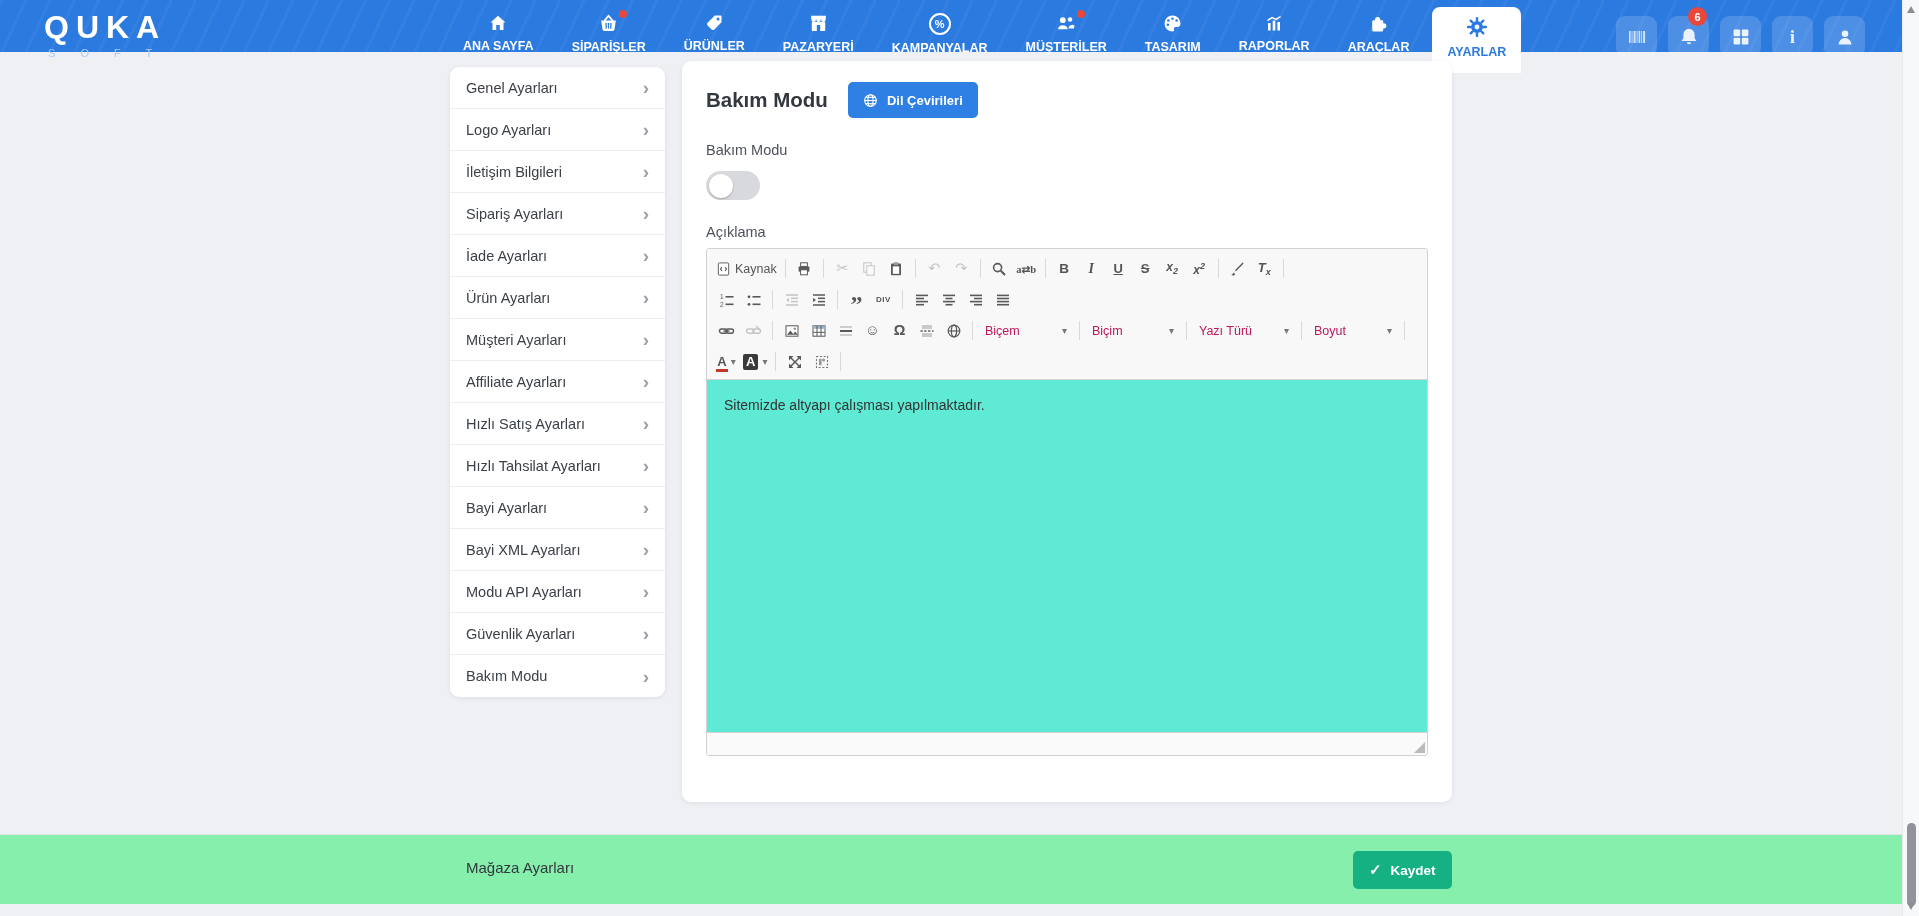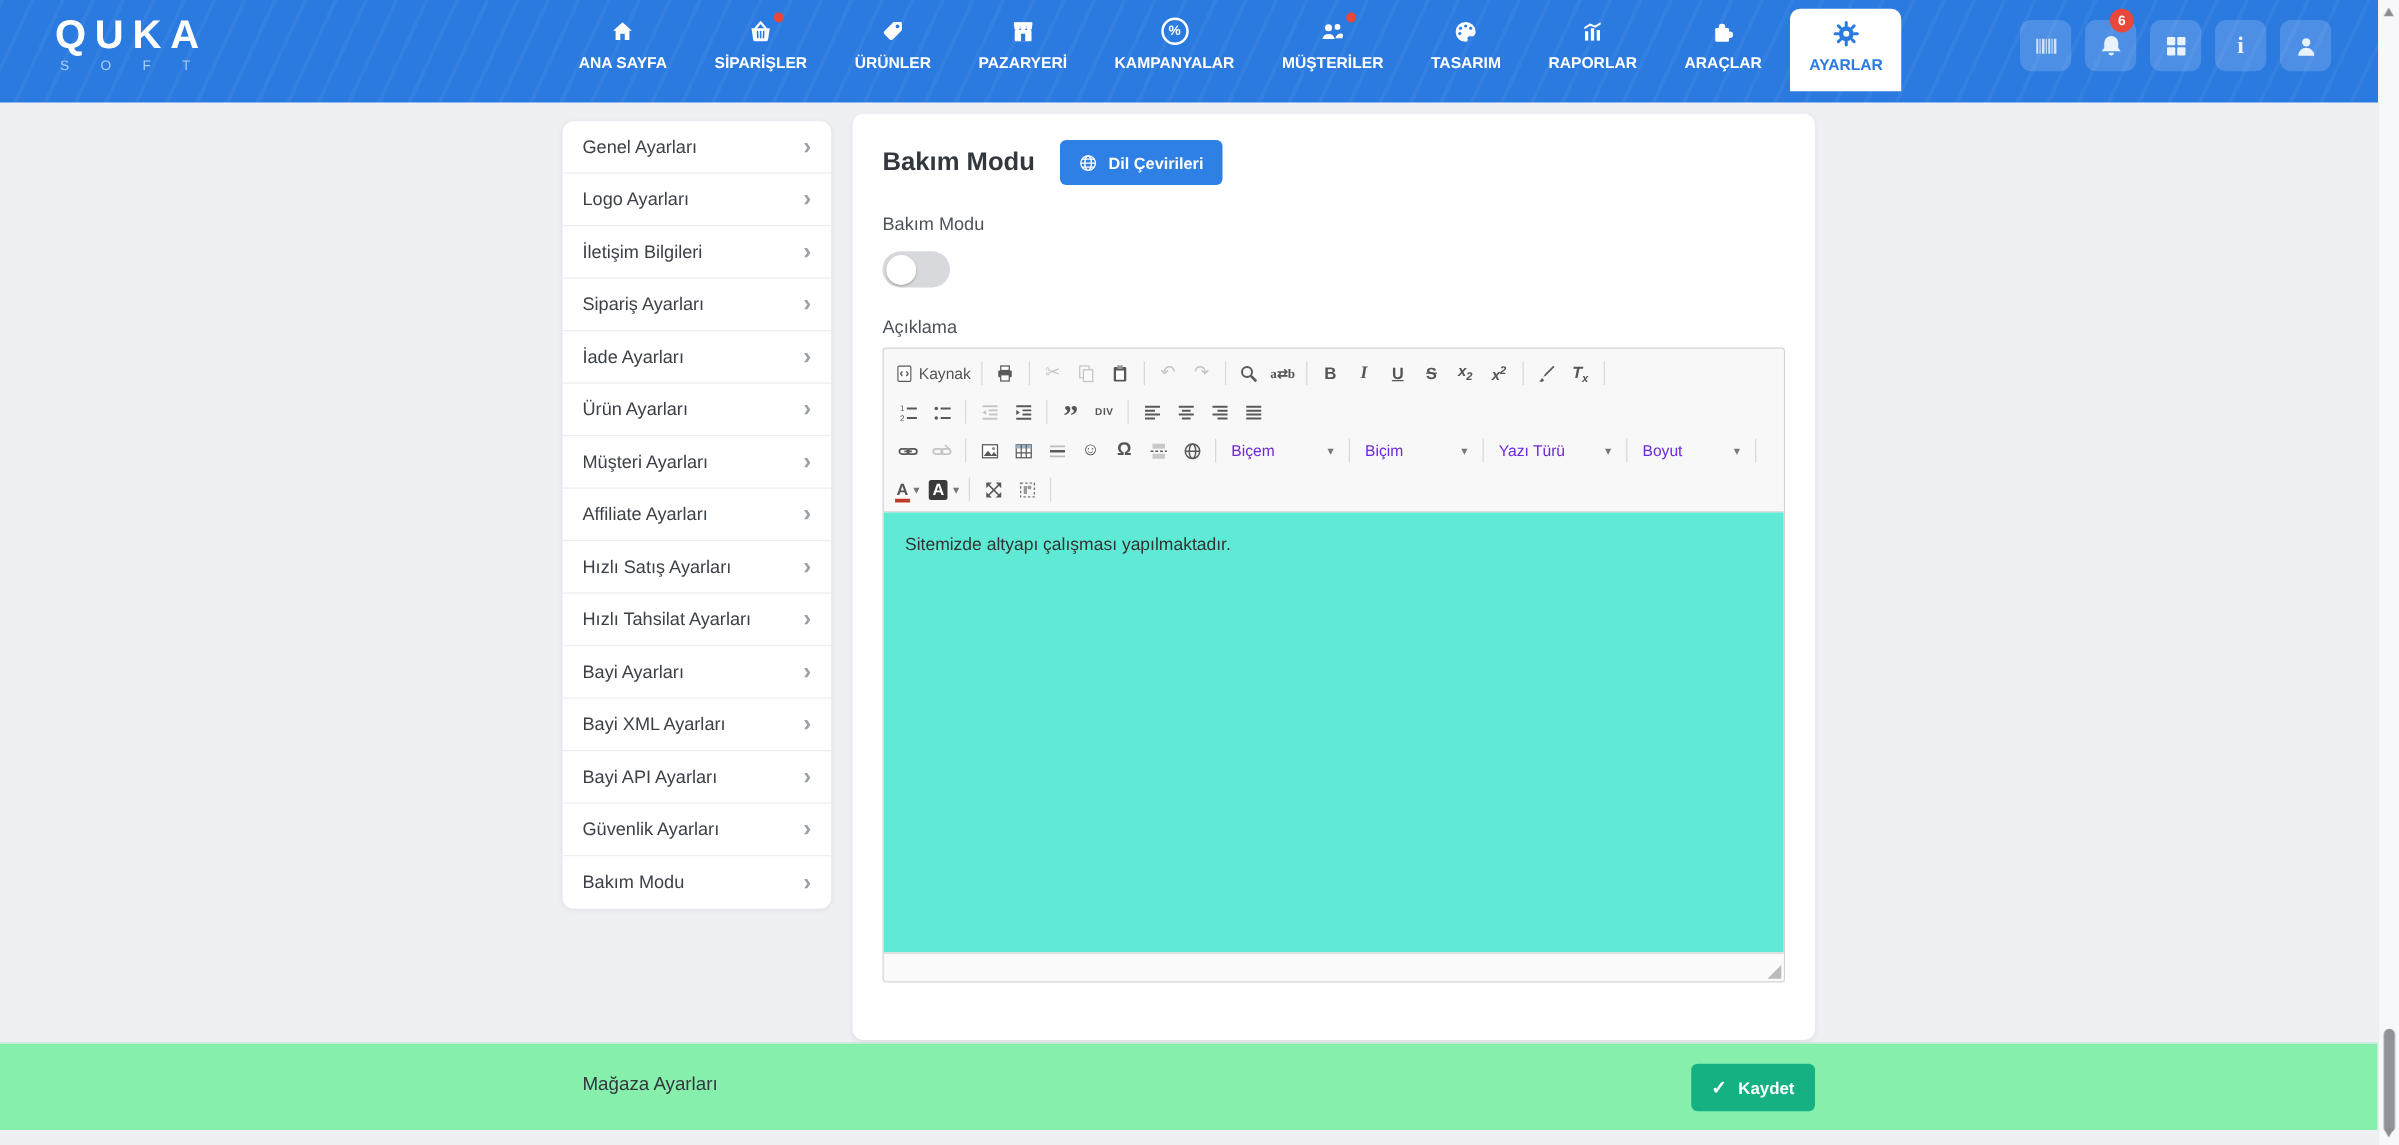--- a/index.html
+++ b/index.html
@@ -1,20 +1,20 @@
 <!DOCTYPE html>
 <html lang="tr"><head>
 <meta charset="utf-8">
 <style>
   * { box-sizing: border-box; margin: 0; padding: 0; }
   html,body { width:1919px; height:916px; overflow:hidden;
     font-family:"Liberation Sans", sans-serif; background:#eef0f4; color:#3c4148; }
 
   
-  .nav { position:relative; height:82px; background:#2b7ae0;
+  .nav { position:relative; height:52px; background:#2b7ae0;
     background-image:repeating-linear-gradient(115deg, rgba(255,255,255,.045) 0 3px, transparent 3px 22px); }
   .brand { position:absolute; left:44px; top:11px; cursor:pointer; }
   .brand-title { font-size:32px; font-weight:700; letter-spacing:7px; color:#fff; line-height:1; }
   .brand-sub { font-size:11px; letter-spacing:11px; color:#a9ccf6; margin-top:4px; padding-left:4px; }
   .nav-items { position:absolute; left:448px; top:0; height:100%; display:flex; }
   .nav-item { position:relative; height:100%; padding:0 15px; margin-right:8px; display:flex; flex-direction:column;
     align-items:center; justify-content:flex-start; cursor:pointer; }
   .nav-item .nicon { margin-top:13px; height:24px; display:flex; align-items:center; justify-content:center; position:relative; }
   .nav-item .nlabel { margin-top:6px; font-size:12.5px; font-weight:700; color:#fff; white-space:nowrap; }
   .nav-item.active { background:#fff; border-radius:8px 8px 0 0; margin-top:7px; height:66px; }
@@ -75,21 +75,21 @@
   .bold-g { font-weight:800; font-size:13.5px; }
   .ital-g { font-style:italic; font-family:"Liberation Serif", serif; font-weight:700; font-size:14px; }
   .und-g { text-decoration:underline; font-weight:700; font-size:13px; }
   .str-g { text-decoration:line-through; font-weight:700; font-size:13px; }
   .subsup { font-weight:700; font-size:12px;font-style:italic; }
   .subsup sub,.subsup sup { font-size:9px; }
   .quote-g { font-family:"Liberation Serif", serif; font-size:24px; font-weight:900; line-height:.2; margin-top:10px; }
   .div-g { font-size:8px; font-weight:800; letter-spacing:.5px; }
   .combo { display:flex; align-items:center; justify-content:space-between; height:25px; padding:0 7px;
     cursor:pointer; border-radius:2px; }
-  .combo .clab { font-size:12.5px; color:#6d28d9; }
+  .combo .clab { font-size:12.5px; color:#be185d; }
   .combo .caret { font-size:10px; color:#777; margin-left:10px; }
   .w-bicem{width:96px;} .w-bicim{width:96px;} .w-yazi{width:104px;} .w-boyut{width:92px;}
   .color-a { position:relative; font-weight:800; font-size:13px; line-height:1; }
   .color-a.txt::after { content:""; position:absolute; left:-1px; right:-1px; bottom:-4px; height:3px; background:#c0392b; }
   .color-a.bg { background:#3a3a3a; color:#fff; padding:1px 3px 2px; border-radius:2px; }
 
   .editor-body { height:352px; background:#5eead4; padding:15px 17px; font-size:14px; color:#333; cursor:text; }
   .editor-body p { line-height:1.5; }
   .editor-footer { position:relative; height:23px; background:#fafafa; border-top:1px solid #d2d2d2; }
   .resize-handle { position:absolute; right:2px; bottom:2px; width:0; height:0;
@@ -335,21 +335,21 @@
     </div>
     <div class="side-item">
       <span class="side-label">Bayi Ayarları</span>
       <span class="chev">›</span>
     </div>
     <div class="side-item">
       <span class="side-label">Bayi XML Ayarları</span>
       <span class="chev">›</span>
     </div>
     <div class="side-item">
-      <span class="side-label">Bayi API Ayarları</span>
+      <span class="side-label">Modu API Ayarları</span>
       <span class="chev">›</span>
     </div>
     <div class="side-item">
       <span class="side-label">Güvenlik Ayarları</span>
       <span class="chev">›</span>
     </div>
     <div class="side-item">
       <span class="side-label">Bakım Modu</span>
       <span class="chev">›</span>
     </div>

